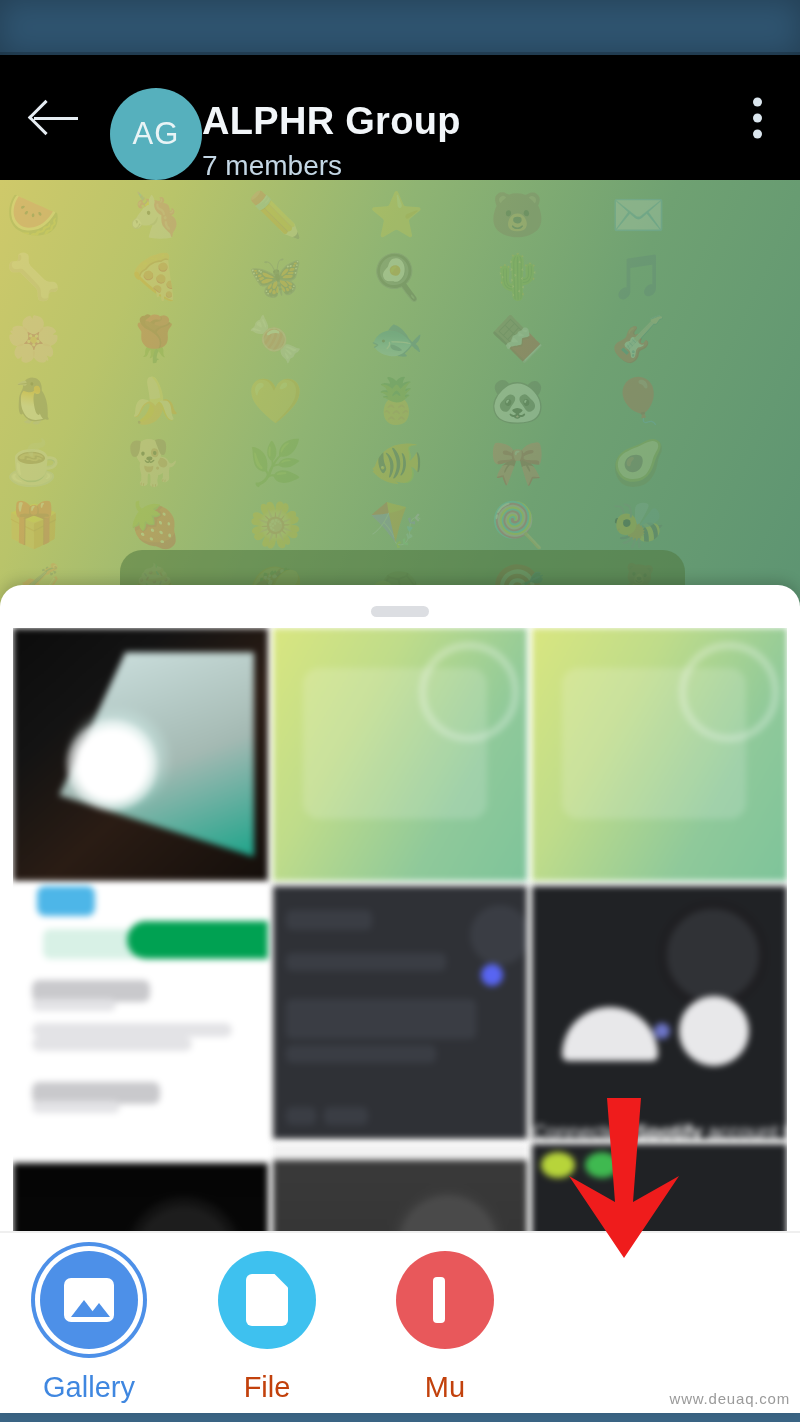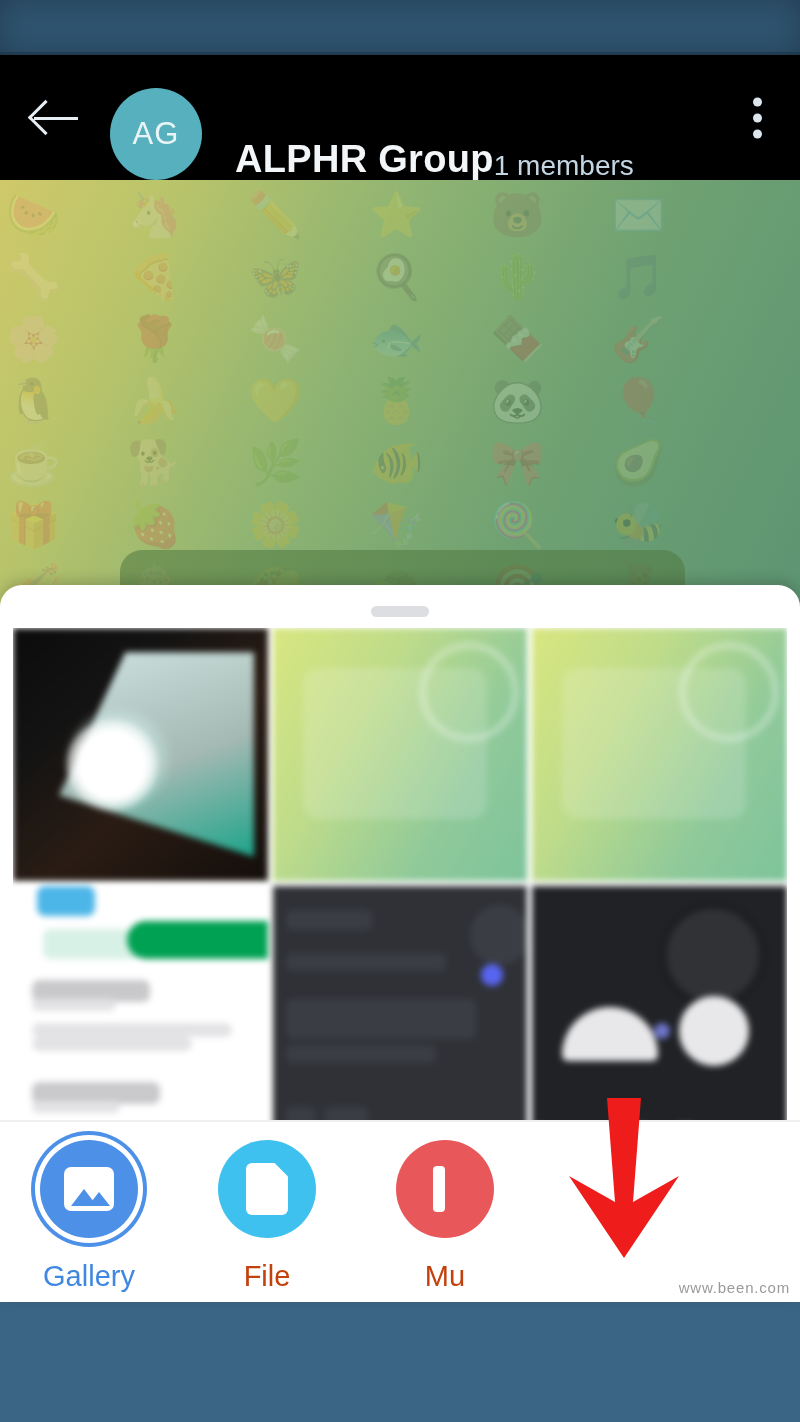--- a/index.html
+++ b/index.html
@@ -80,23 +80,22 @@
     color: #e9f4f6;
     display: flex;
     align-items: center;
     justify-content: center;
     font-size: 31px;
     letter-spacing: 1px;
     flex: none;
     margin-left: 0px;
   }
   .titles {
-    margin-left: 33px;
-    display: flex;
-    flex-direction: row;
+    display: flex;
+    flex-direction: column;
     justify-content: center;
     line-height: 1;
   }
   .chat-title {
     color: #f2f6f9;
     font-size: 38px;
     font-weight: bold;
     letter-spacing: 0.3px;
   }
   .chat-sub {
@@ -162,21 +161,21 @@
     padding: 36px 26px 0 26px;
     white-space: nowrap;
   }
 
   
   .sheet {
     position: absolute;
     left: 0;
     top: 585px;
     width: 800px;
-    height: 717px;
+    height: 828px;
     background: #ffffff;
     border-radius: 22px 22px 0 0;
     overflow: hidden;
     box-shadow: 0 -4px 14px rgba(0,0,0,0.18);
   }
   .grabber {
     position: absolute;
     top: 21px;
     left: 50%;
     transform: translateX(-50%);
@@ -535,21 +534,21 @@
 
   <div class="statusbar"></div>
 
   <div class="header">
     <div class="back-btn">
       <div class="back-arrow"></div>
     </div>
     <div class="avatar">AG</div>
     <div class="titles">
       <div class="chat-title">ALPHR Group</div>
-      <div class="chat-sub">1 members</div>
+      <div class="chat-sub">7 members</div>
     </div>
     <div class="menu-dots">
       <i></i>
       <i></i>
       <i></i>
     </div>
   </div>
 
   <div class="chatbg">
     <div class="doodles">🍉 🦄 ✏️ ⭐ 🐻 ✉️ 🦴 🍕 🦋 🍳 🌵 🎵 🌸 🌹 🍬 🐟 🍫 🎸 🐧 🍌 💛 🍍 🐼 🎈 ☕ 🐕 🌿 🐠 🎀 🥑 🎁 🍓 🌼 🪁 🍭 🐝 🎻 🧁 🌮 🐢 🎯 🧸 🍇 🚀 🐙 🎺 🍪 🌈 🐳 🎮</div>
@@ -664,20 +663,20 @@
 
       <div class="attach-item">
         <div class="attach-circle" style="background:#e8585b;">
           <div class="ic-music"></div>
         </div>
         <div class="attach-label">Mu</div>
       </div>
 
     </div>
 
-    <div class="watermark">www.been.com</div>
+    <div class="watermark">www.deuaq.com</div>
   </div>
 
   <svg class="red-arrow" viewBox="0 0 122 160">
     <polygon points="44,0 78,0 70,104 116,78 61,160 6,78 52,104" fill="#ef1c1c"></polygon>
   </svg>
 
 </div>
 
 </body></html>

